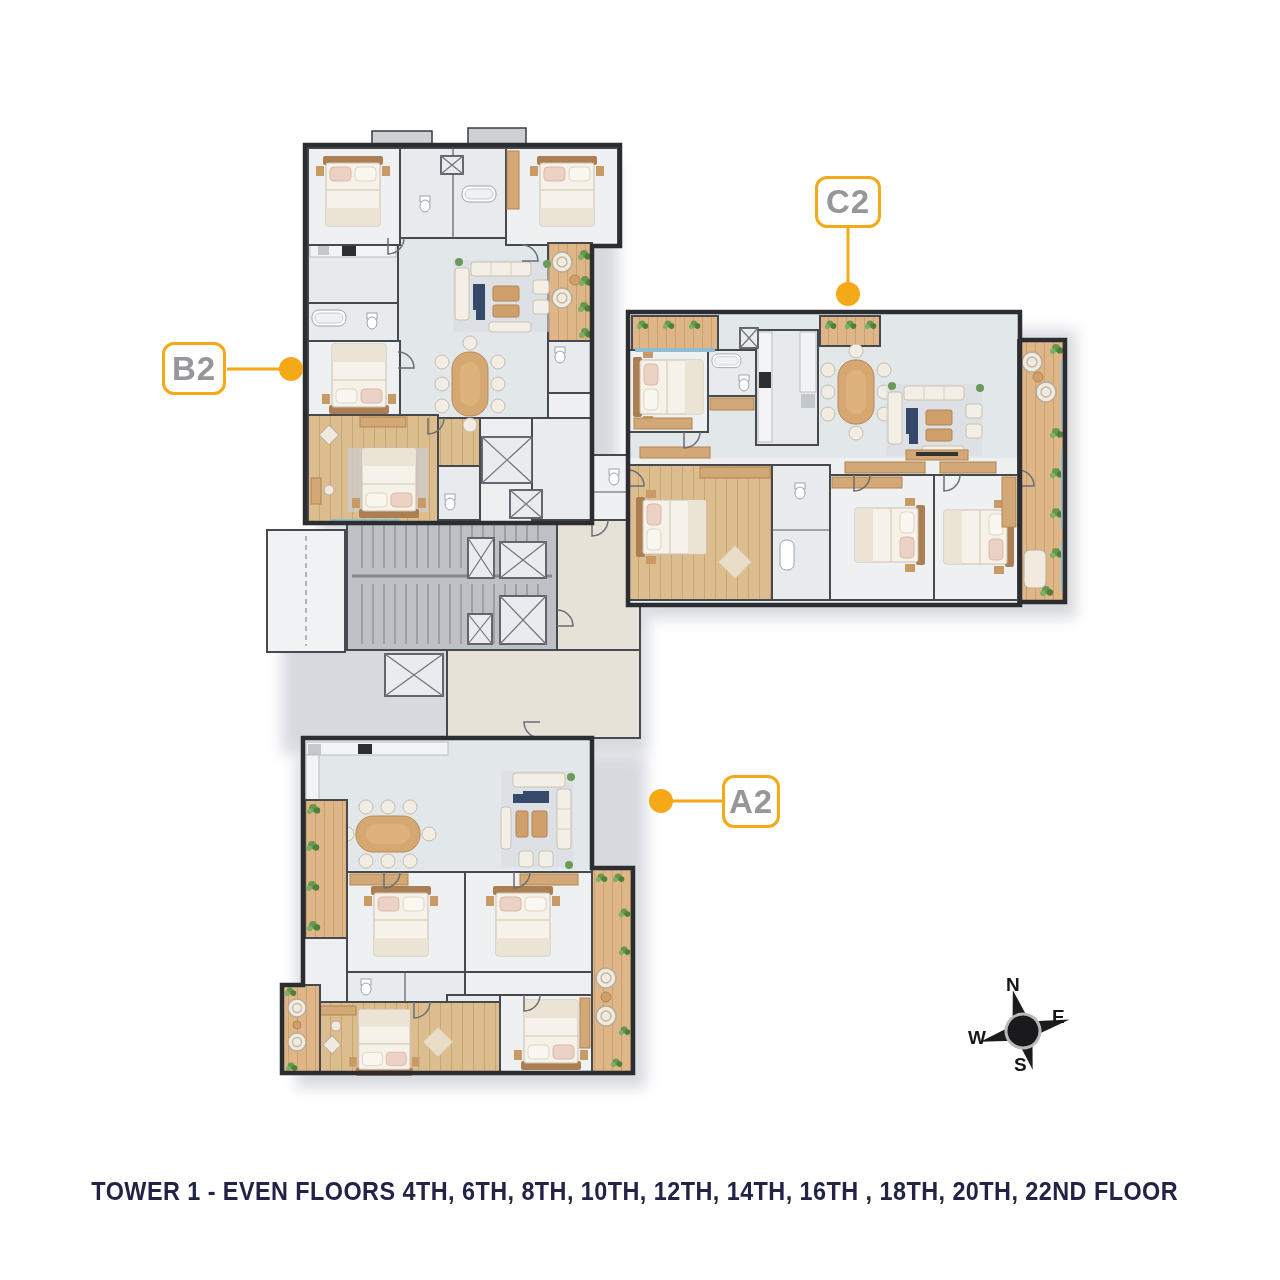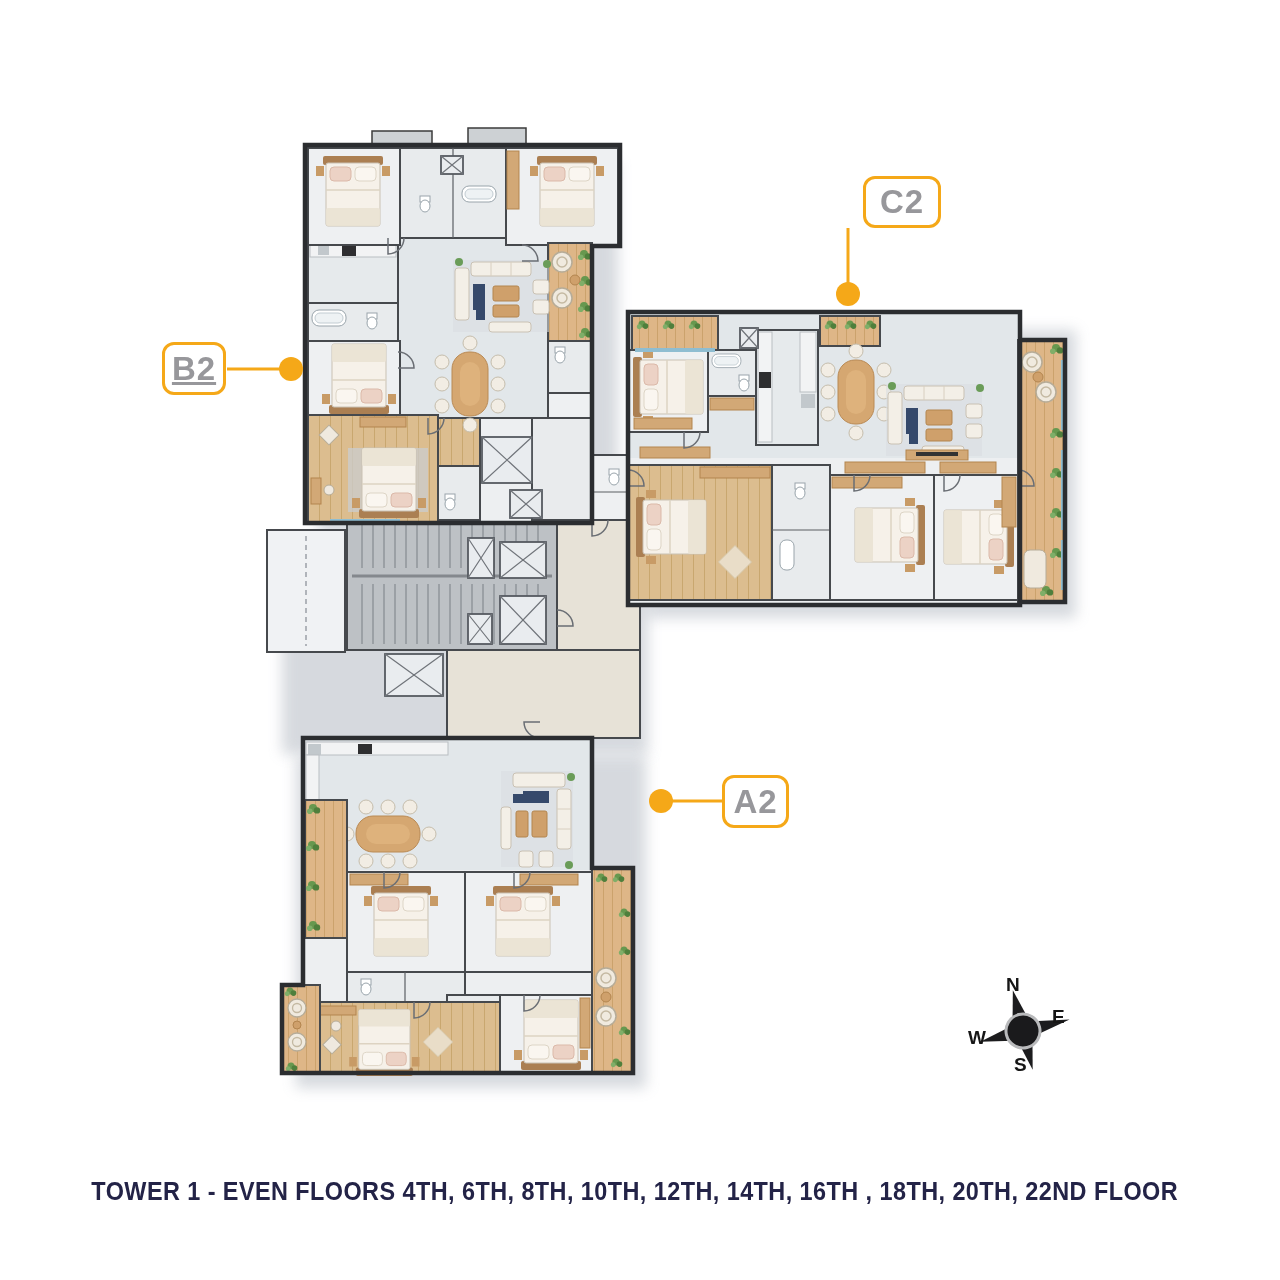--- a/index.html
+++ b/index.html
@@ -27,23 +27,23 @@
   .mline{stroke:#F5A818;stroke-width:3px;}
   .mdot{fill:#F5A818;}
 
   
   .badge{
     position:absolute;box-sizing:border-box;background:#fff;
     border:3px solid #F5A818;border-radius:12px;
     display:flex;align-items:center;justify-content:center;
     font-weight:700;font-size:33px;letter-spacing:1px;color:#97979B;
   }
-  #badge-b2{left:162px;top:342px;width:64px;height:53px;text-decoration:underline;}
-  #badge-c2{left:815px;top:176px;width:78px;height:52px;margin-left:48px;}
-  #badge-a2{left:722px;top:775px;width:67px;height:53px;}
+  #badge-b2{left:162px;top:342px;width:64px;height:53px;}
+  #badge-c2{left:815px;top:176px;width:66px;height:52px;}
+  #badge-a2{left:722px;top:775px;width:58px;height:53px;}
 
   
   .cletter{position:absolute;font-size:19px;font-weight:600;color:#161616;}
   #cl-n{left:1006px;top:974px;}
   #cl-e{left:1052px;top:1006px;}
   #cl-w{left:968px;top:1027px;}
   #cl-s{left:1014px;top:1054px;}
 
   
   .caption{position:absolute;left:0;right:11px;top:1176px;text-align:center;}

